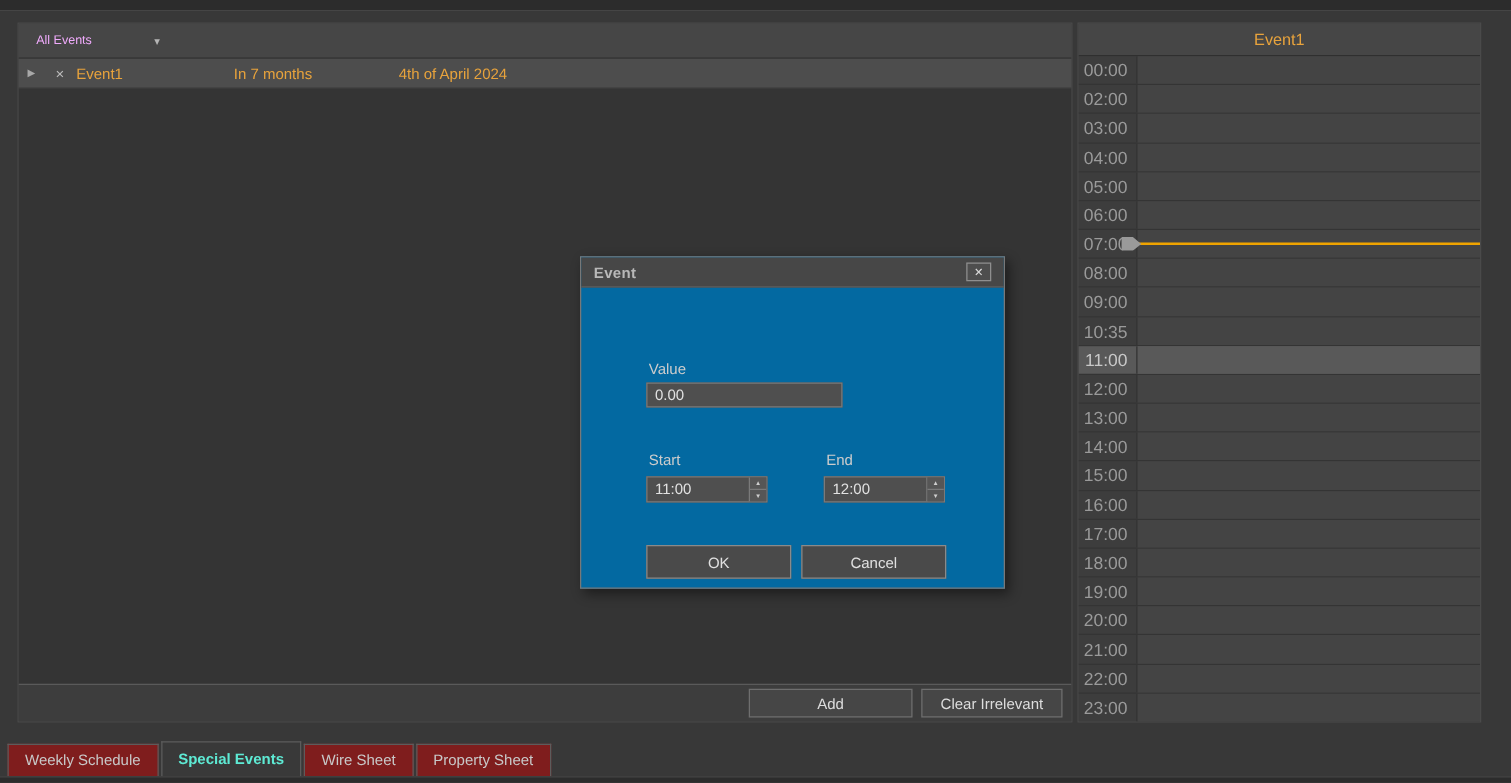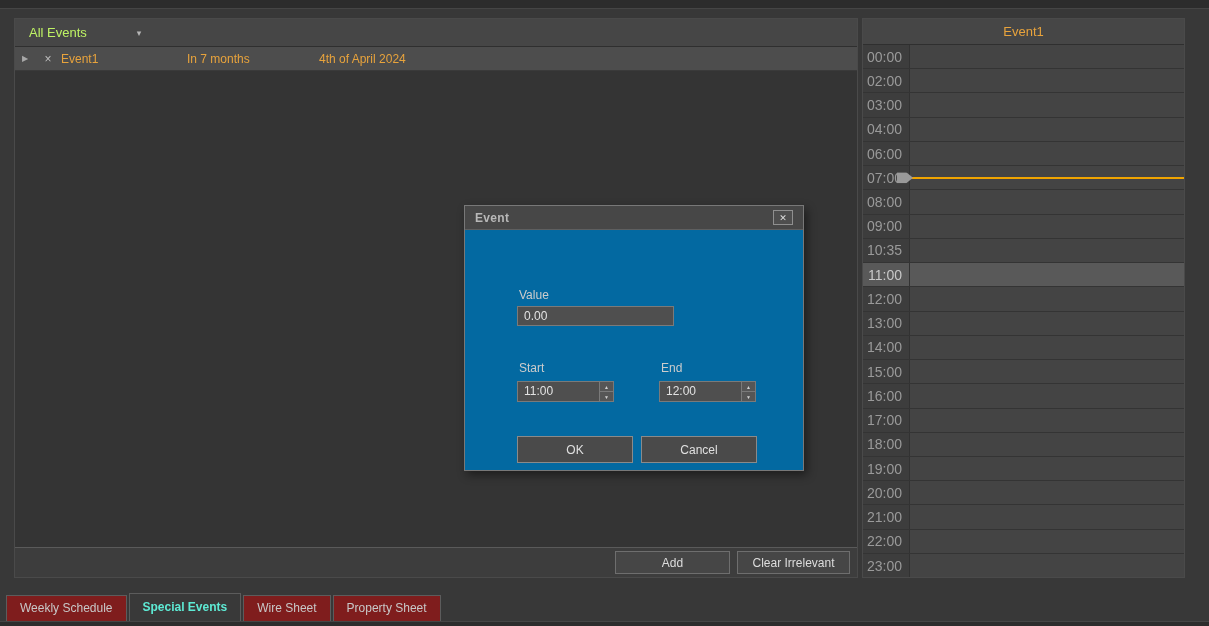--- a/index.html
+++ b/index.html
@@ -23,21 +23,21 @@
   
   .left-panel {
     position: absolute; left: 14px; top: 18px; width: 844px; height: 560px;
     background: #353535; border: 1px solid #4a4a4a;
     display: flex; flex-direction: column;
   }
   .filter-bar {
     height: 28px; background: #464646; border-bottom: 1px solid #2f2f2f;
     display: flex; align-items: center; flex: none;
   }
-  .filter-label { margin-left: 14px; font-size: 13px; color: #bef264; }
+  .filter-label { margin-left: 14px; font-size: 10px; color: #f0abfc; }
   .filter-caret { margin-left: 50px; font-size: 9px; color: #b5b5b5; }
   .event-row {
     height: 24px; flex: none; background: #4d4d4d;
     border-bottom: 1px solid #3a3a3a;
     display: flex; align-items: center; font-size: 12px;
   }
   .cell-expander { width: 20px; text-align: center; font-size: 8px; color: #a8a8a8; }
   .cell-delete { width: 26px; text-align: center; font-size: 12px; color: #bdbdbd; }
   .cell-name { width: 126px; color: var(--accent); }
   .cell-rel { width: 132px; color: var(--accent); }
@@ -47,21 +47,21 @@
     height: 30px; flex: none; background: #3d3d3d;
     border-top: 1px solid #5a5a5a;
     display: flex; align-items: center; justify-content: flex-end;
     gap: 7px; padding-right: 7px;
   }
   .btn {
     background: #464646; border: 1px solid #6e6e6e; color: #dddddd;
     font-size: 12px; font-family: "Liberation Sans", sans-serif;
     height: 23px; display: flex; align-items: center; justify-content: center;
   }
-  .btn-add { width: 115px; }
+  .btn-add { width: 131px; }
   .btn-clear { width: 113px; }
 
   
   .right-panel {
     position: absolute; left: 862px; top: 18px; width: 323px; height: 560px;
     background: #3a3a3a; border: 1px solid #4a4a4a;
     display: flex; flex-direction: column;
   }
   .sched-header {
     height: 26px; flex: none; background: #464646; border-bottom: 1px solid #2f2f2f;
@@ -191,20 +191,24 @@
       <div class="sched-row">
         <div class="sched-label">02:00</div>
         <div class="sched-cell"></div>
       </div>
       <div class="sched-row">
         <div class="sched-label">03:00</div>
         <div class="sched-cell"></div>
       </div>
       <div class="sched-row">
         <div class="sched-label">04:00</div>
+        <div class="sched-cell"></div>
+      </div>
+      <div class="sched-row">
+        <div class="sched-label">05:00</div>
         <div class="sched-cell"></div>
       </div>
       <div class="sched-row">
         <div class="sched-label">06:00</div>
         <div class="sched-cell"></div>
       </div>
       <div class="sched-row">
         <div class="sched-label">07:00</div>
         <div class="sched-cell">
           <div class="event-line"></div>

